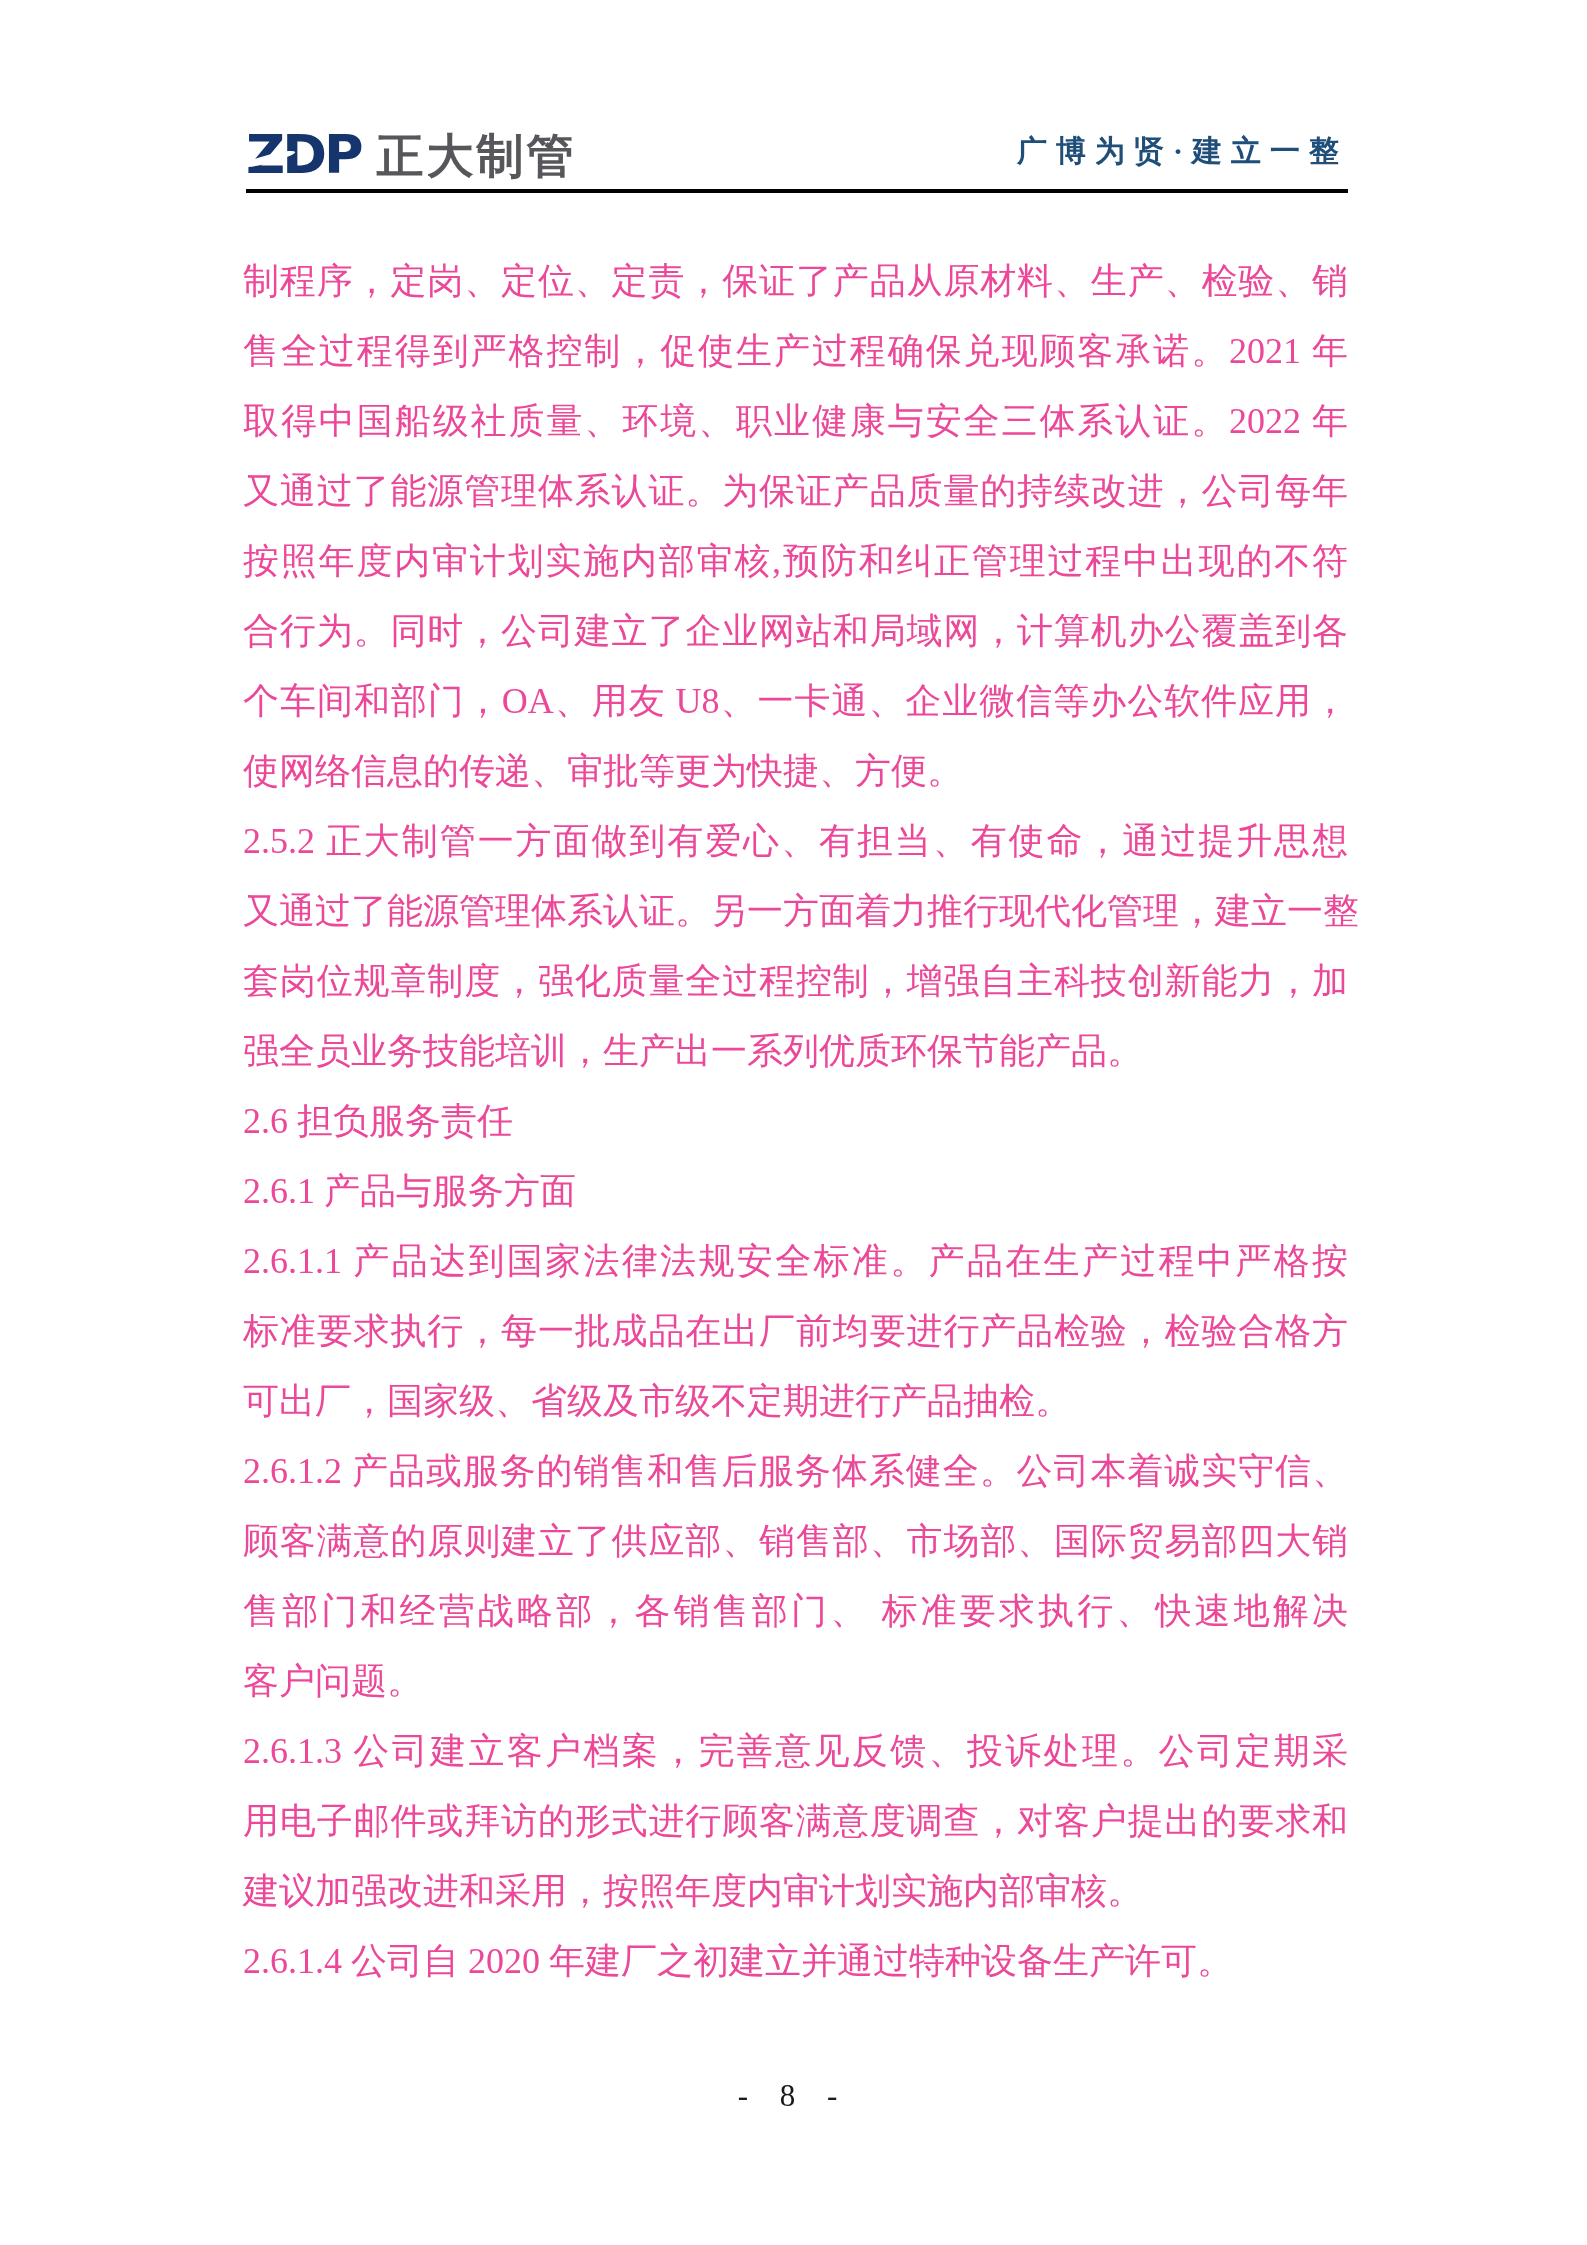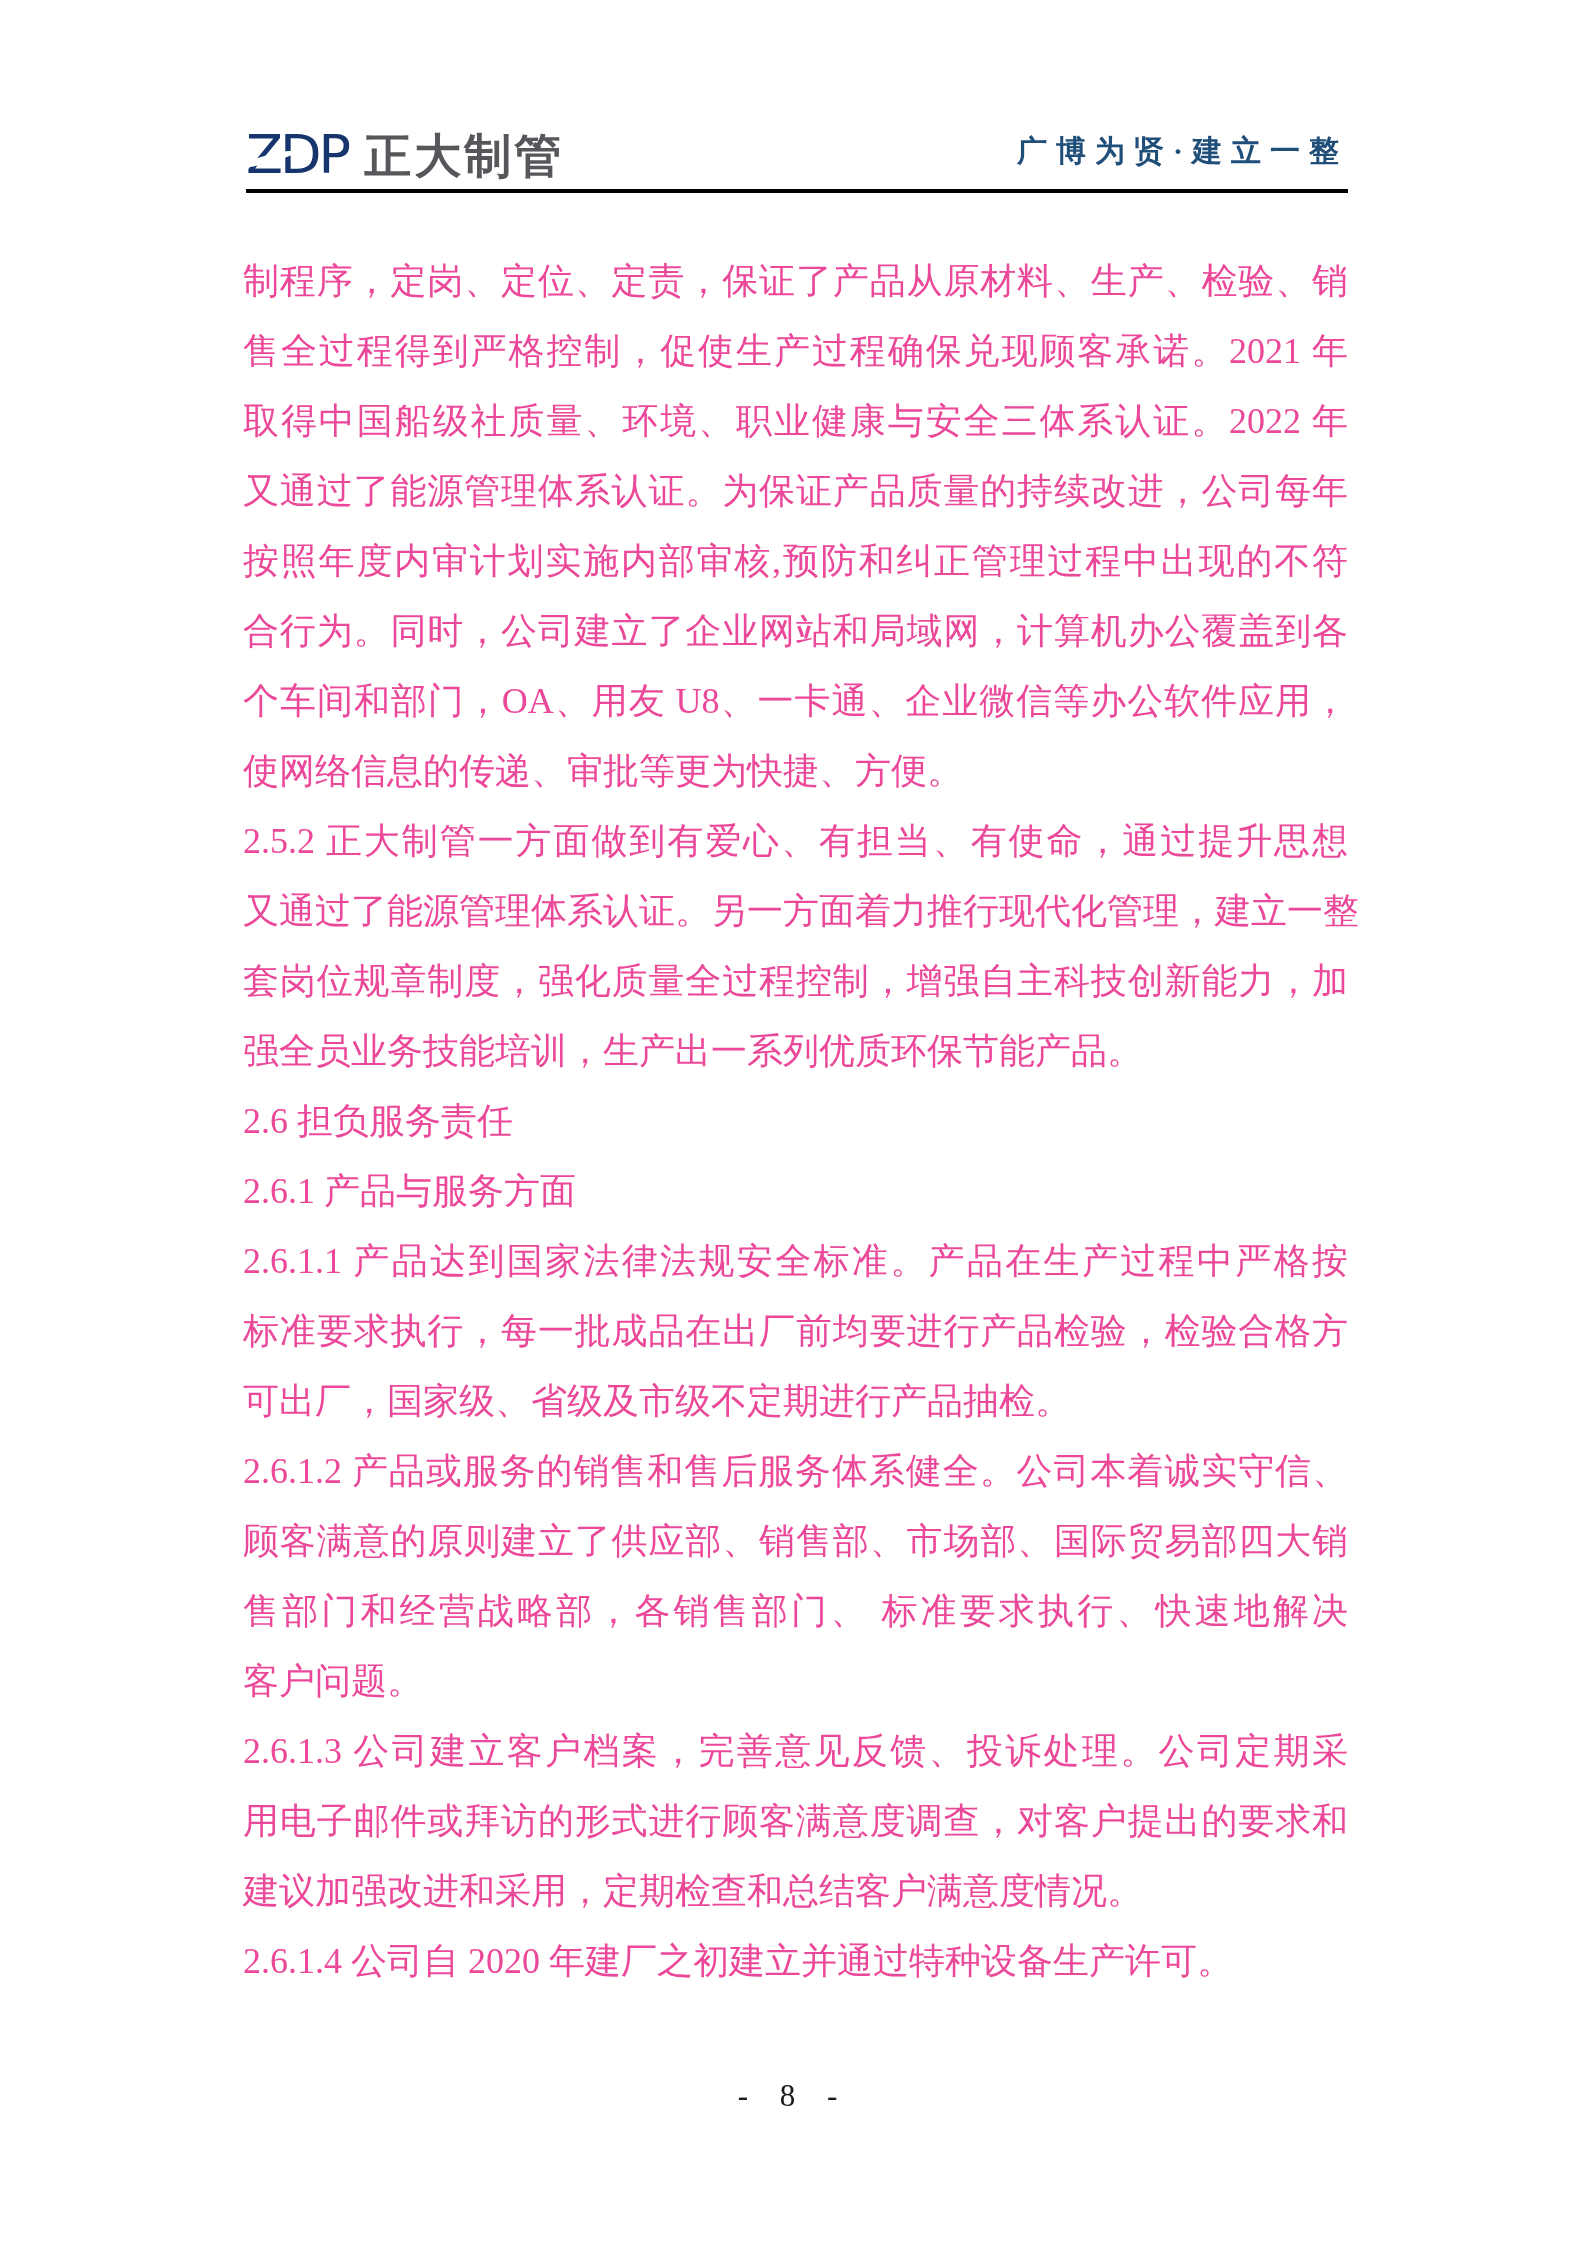--- a/index.html
+++ b/index.html
@@ -23,21 +23,21 @@
   }
   .logo {
     display: flex;
     align-items: flex-end;
     gap: 16px;
     position: relative;
     line-height: 1;
   }
   .logo-zdp {
     font-family: "DejaVu Sans", "Liberation Sans", sans-serif;
-    font-weight: 400;
+    font-weight: 700;
     font-size: 54px;
     line-height: 1;
     letter-spacing: -3px;
     color: var(--logo-blue, #16356d);
     position: relative;
   }
   .logo-swoosh {
     position: absolute;
     left: -6px;
     top: 27px;
@@ -139,21 +139,21 @@
       <div class="line end">2.6.1 产品与服务方面</div>
       <div class="line">2.6.1.1 产品达到国家法律法规安全标准。产品在生产过程中严格按</div>
       <div class="line">标准要求执行，每一批成品在出厂前均要进行产品检验，检验合格方</div>
       <div class="line end">可出厂，国家级、省级及市级不定期进行产品抽检。</div>
       <div class="line">2.6.1.2 产品或服务的销售和售后服务体系健全。公司本着诚实守信、</div>
       <div class="line">顾客满意的原则建立了供应部、销售部、市场部、国际贸易部四大销</div>
       <div class="line">售部门和经营战略部，各销售部门、 标准要求执行、快速地解决</div>
       <div class="line end">客户问题。</div>
       <div class="line">2.6.1.3 公司建立客户档案，完善意见反馈、投诉处理。公司定期采</div>
       <div class="line">用电子邮件或拜访的形式进行顾客满意度调查，对客户提出的要求和</div>
-      <div class="line end">建议加强改进和采用，定期检查和总结客户满意度情况。</div>
+      <div class="line end">建议加强改进和采用，按照年度内审计划实施内部审核。</div>
       <div class="line end">2.6.1.4 公司自 2020 年建厂之初建立并通过特种设备生产许可。</div>
     </div>
 
   <div class="footer">
     <span>- 8 -</span>
   </div>
 
 </div>
 
 </body></html>

